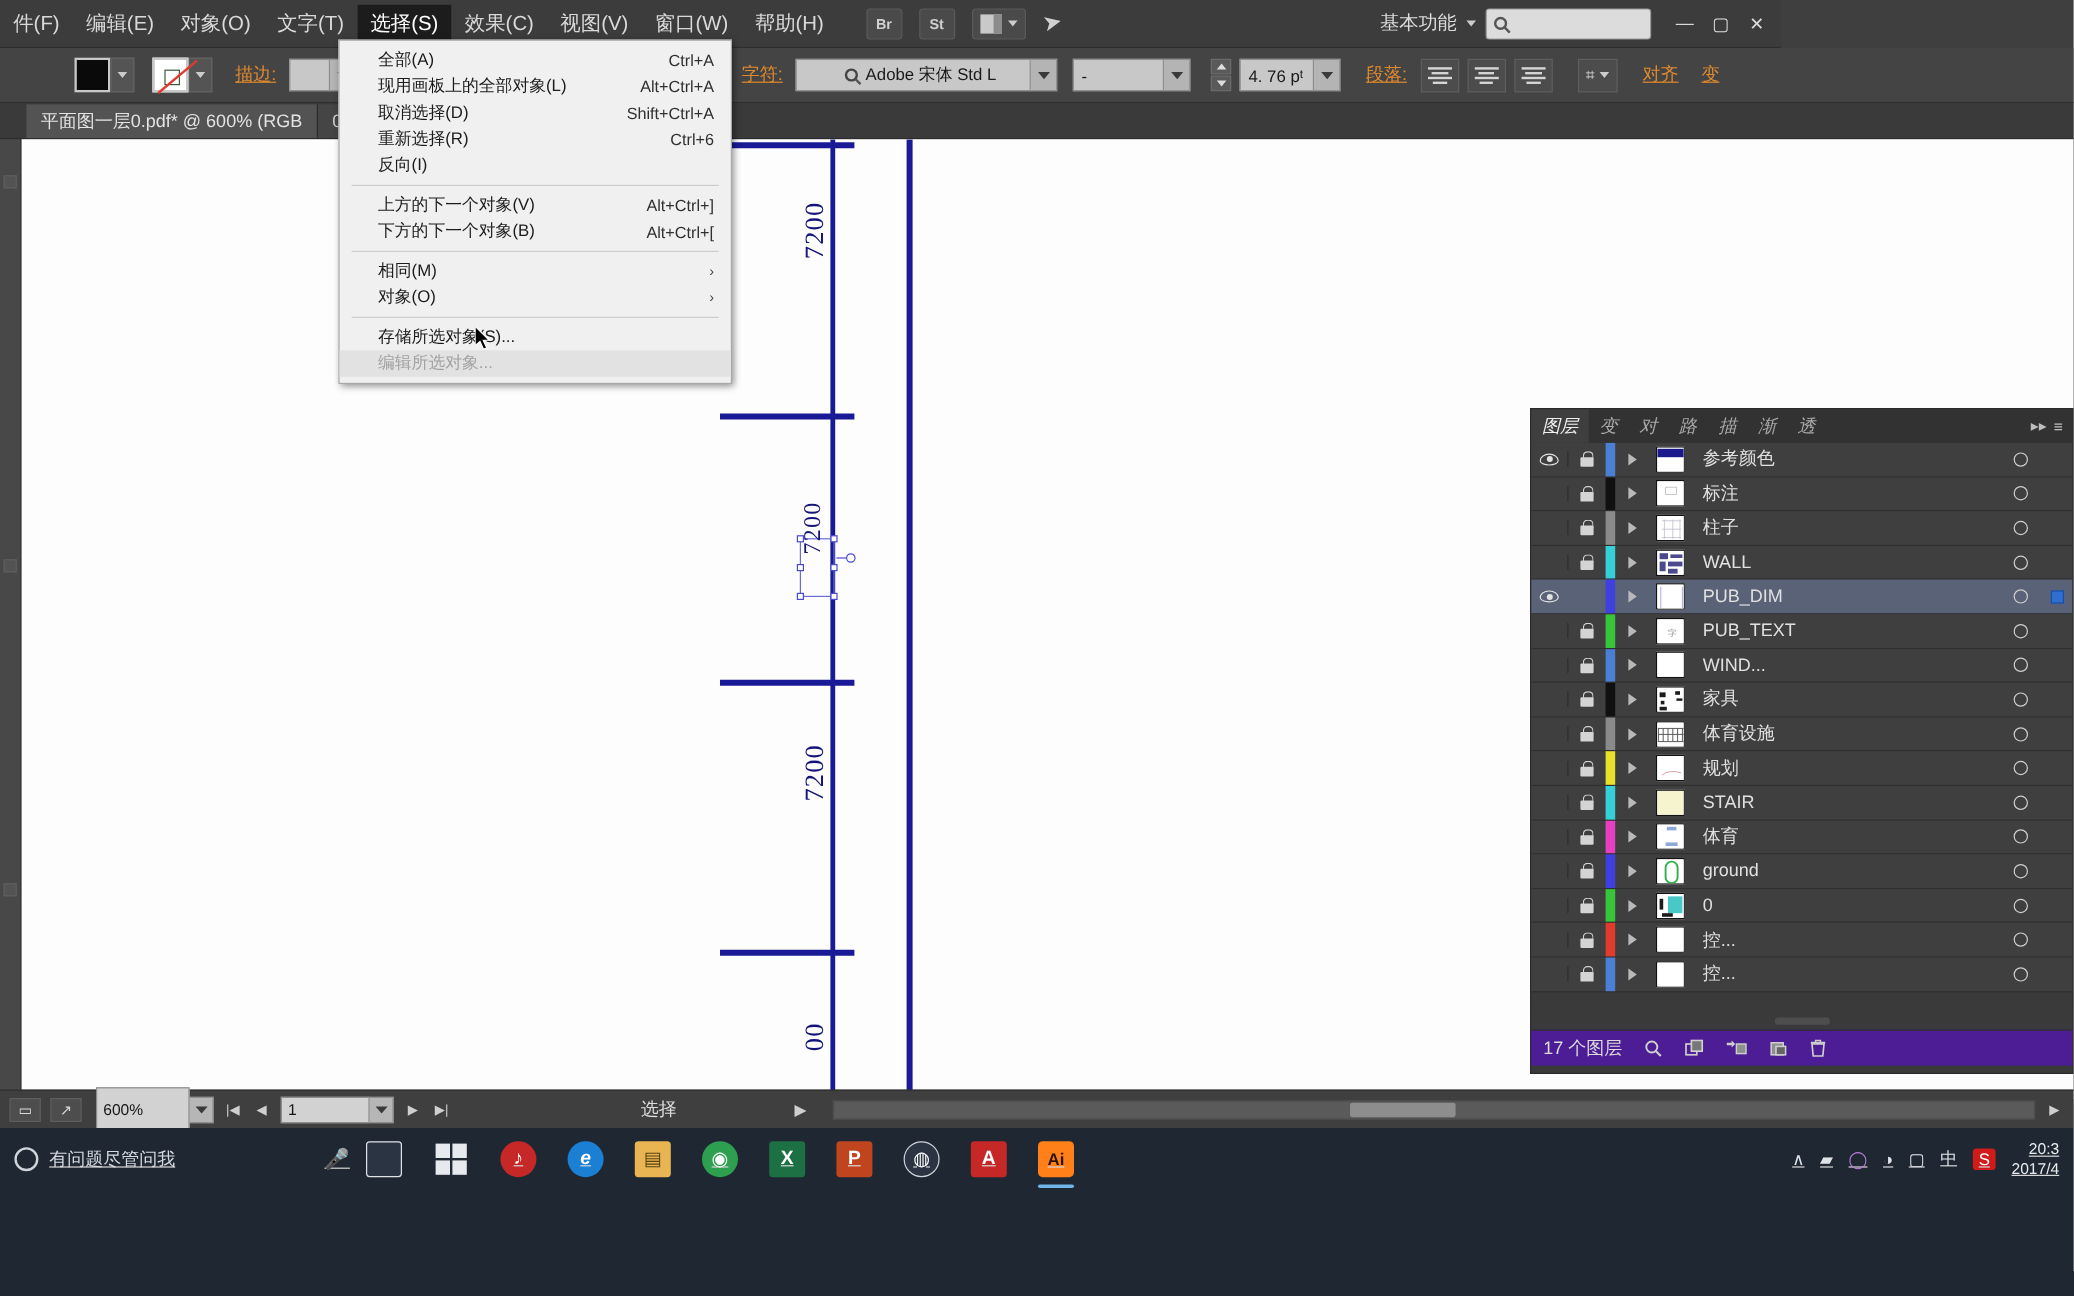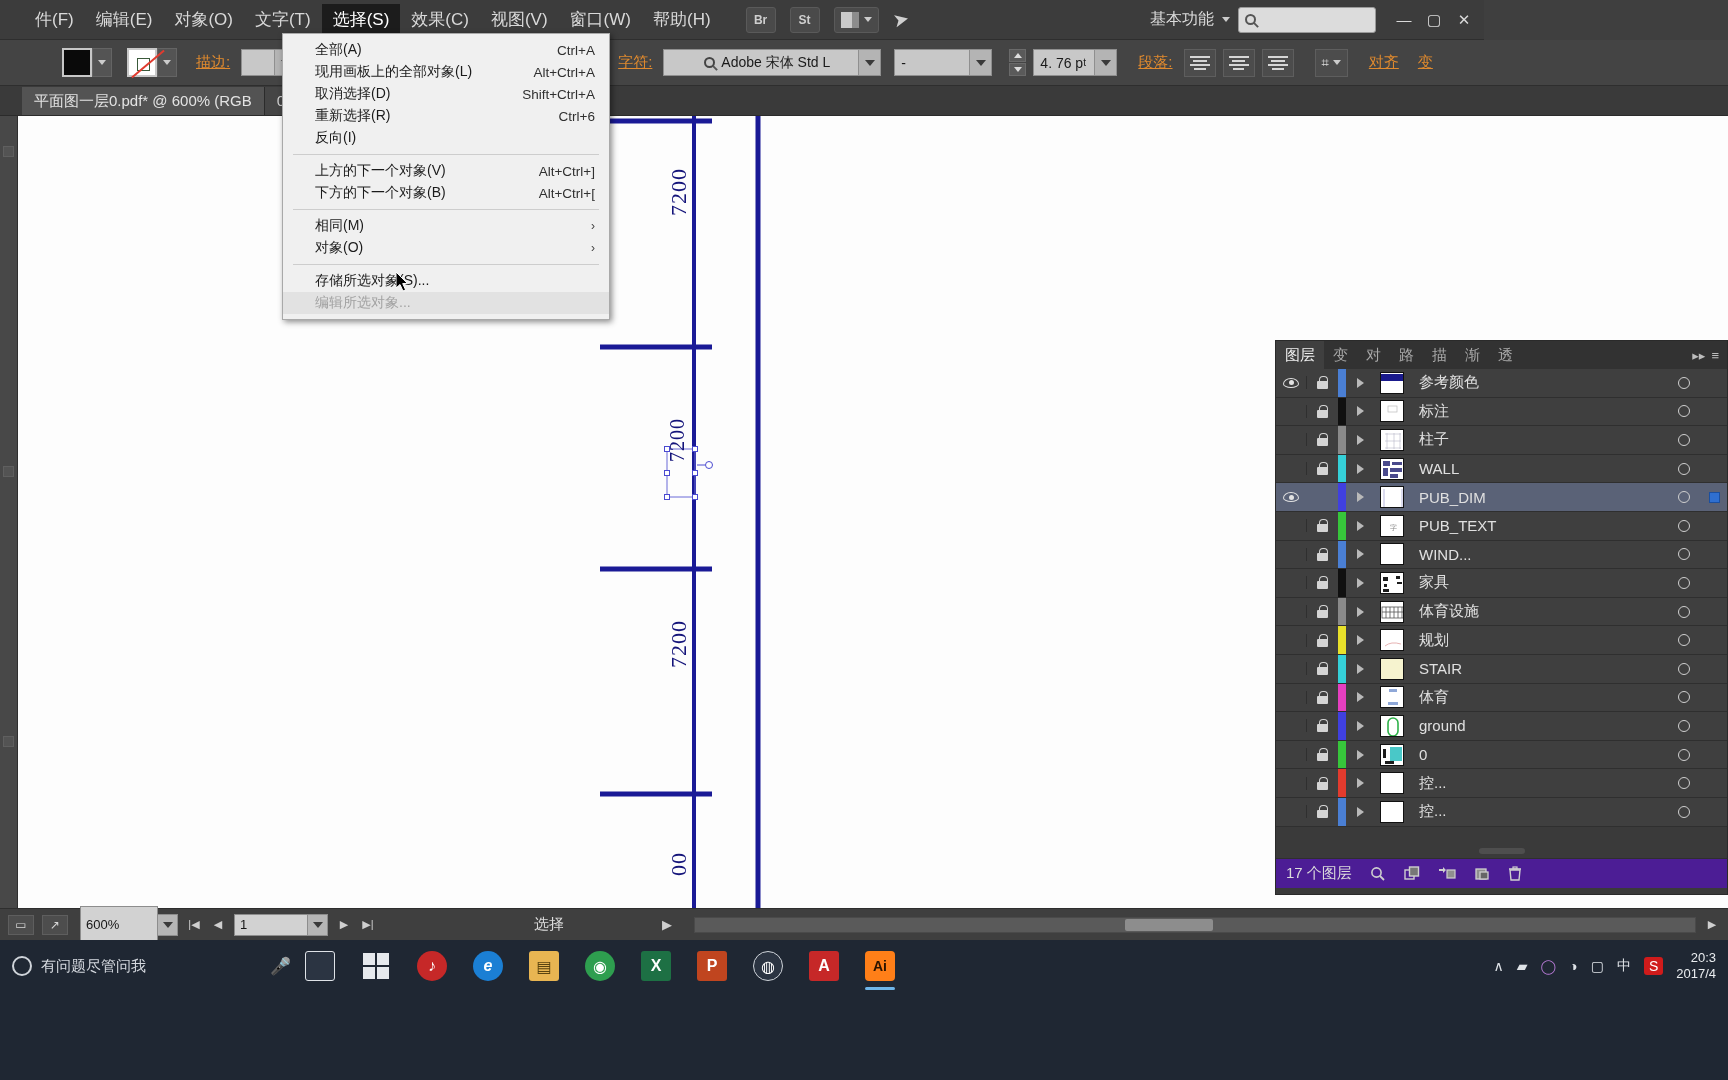--- a/index.html
+++ b/index.html
@@ -9,21 +9,20 @@
     background:#3f3f3f; color:#d8d8d8; font-size:13px;
     -webkit-font-smoothing:antialiased;
   }
   .app { position:relative; width:1728px; height:1080px; }
 
   
   .menubar {
     position:absolute; left:0; top:0; width:1484px; height:40px;
     background:#3c3c3c; display:flex; align-items:center;
     border-bottom:1px solid #2e2e2e;
-    padding-left:24px;
   }
   .menu-item {
     padding:6px 11px; font-size:17px; color:#d9d9d9; cursor:default;
     white-space:nowrap; line-height:20px;
   }
   .menu-item.active { background:#1c1c1c; color:#fff; }
   .mb-gap { width:16px; }
   .badge-btn {
     width:30px; height:26px; background:#4a4a4a; border:1px solid #5a5a5a;
     border-radius:3px; display:flex; align-items:center; justify-content:center;
@@ -123,21 +122,21 @@
   .statustext{margin-left:150px;font-size:15px;color:#dcdcdc;}
   .sb-arrow{margin-left:90px;color:#cfcfcf;}
   .hscroll{flex:1;height:16px;background:#5a5a5a;margin-left:14px;position:relative;border:1px solid #4a4a4a;}
   .hthumb{position:absolute;left:430px;top:1px;width:88px;height:12px;background:#8d8d8d;border-radius:2px;}
 
   
   .taskbar{
     position:absolute;left:0;top:940px;width:1728px;height:140px;background:#1f2733;
     display:flex;align-items:flex-start;
   }
-  .tb-row{height:52px;display:flex;align-items:center;width:1728px;}
+  .tb-row{height:52px;display:flex;align-items:center;width:1728px;text-decoration:underline;}
   .cortana{
     width:270px;height:52px;display:flex;align-items:center;gap:9px;padding-left:12px;color:#d6dae0;font-size:15px;
   }
   .cortana-circ{width:20px;height:20px;border-radius:50%;border:2px solid #cfd4da;}
   .mic{width:22px;height:26px;display:flex;align-items:center;justify-content:center;color:#d6dae0;font-size:17px;}
   .tb-icon{
     width:56px;height:52px;display:flex;align-items:center;justify-content:center;position:relative;
   }
   .tb-glyph{width:30px;height:30px;border-radius:5px;display:flex;align-items:center;justify-content:center;font-size:16px;font-weight:bold;color:#fff;}
   .tb-active:after{
@@ -163,21 +162,21 @@
   .mrow.disabled{color:#a2a2a2;}
   .mshort{color:#303030;font-size:13.5px;}
   .msep{height:1px;background:#cdcdcd;margin:5px 10px;}
   .submenu-arrow{color:#444;font-size:12px;}
 
   
   .layers{
     position:absolute;left:1275px;top:340px;width:453px;height:555px;
     background:#3a3a3a;border:1px solid #2a2a2a;z-index:40;
   }
-  .panel-tabs{height:28px;background:#323232;display:flex;align-items:center;}
+  .panel-tabs{height:28px;background:#323232;display:flex;align-items:center;font-style:italic;}
   .ptab{
     height:28px;padding:0 9px;display:flex;align-items:center;font-size:15px;color:#a9a9a9;
   }
   .ptab.active{background:#3f3f3f;color:#f0f0f0;}
   .ptab-ctrl{margin-left:auto;display:flex;align-items:center;gap:6px;padding-right:8px;color:#bdbdbd;font-size:13px;}
   .layer-list{height:475px;overflow:hidden;}
   .lrow{
     height:28.6px;display:flex;align-items:center;border-bottom:1px solid #2f2f2f;background:#3f3f3f;
   }
   .lrow.sel{background:#5a6277;}

